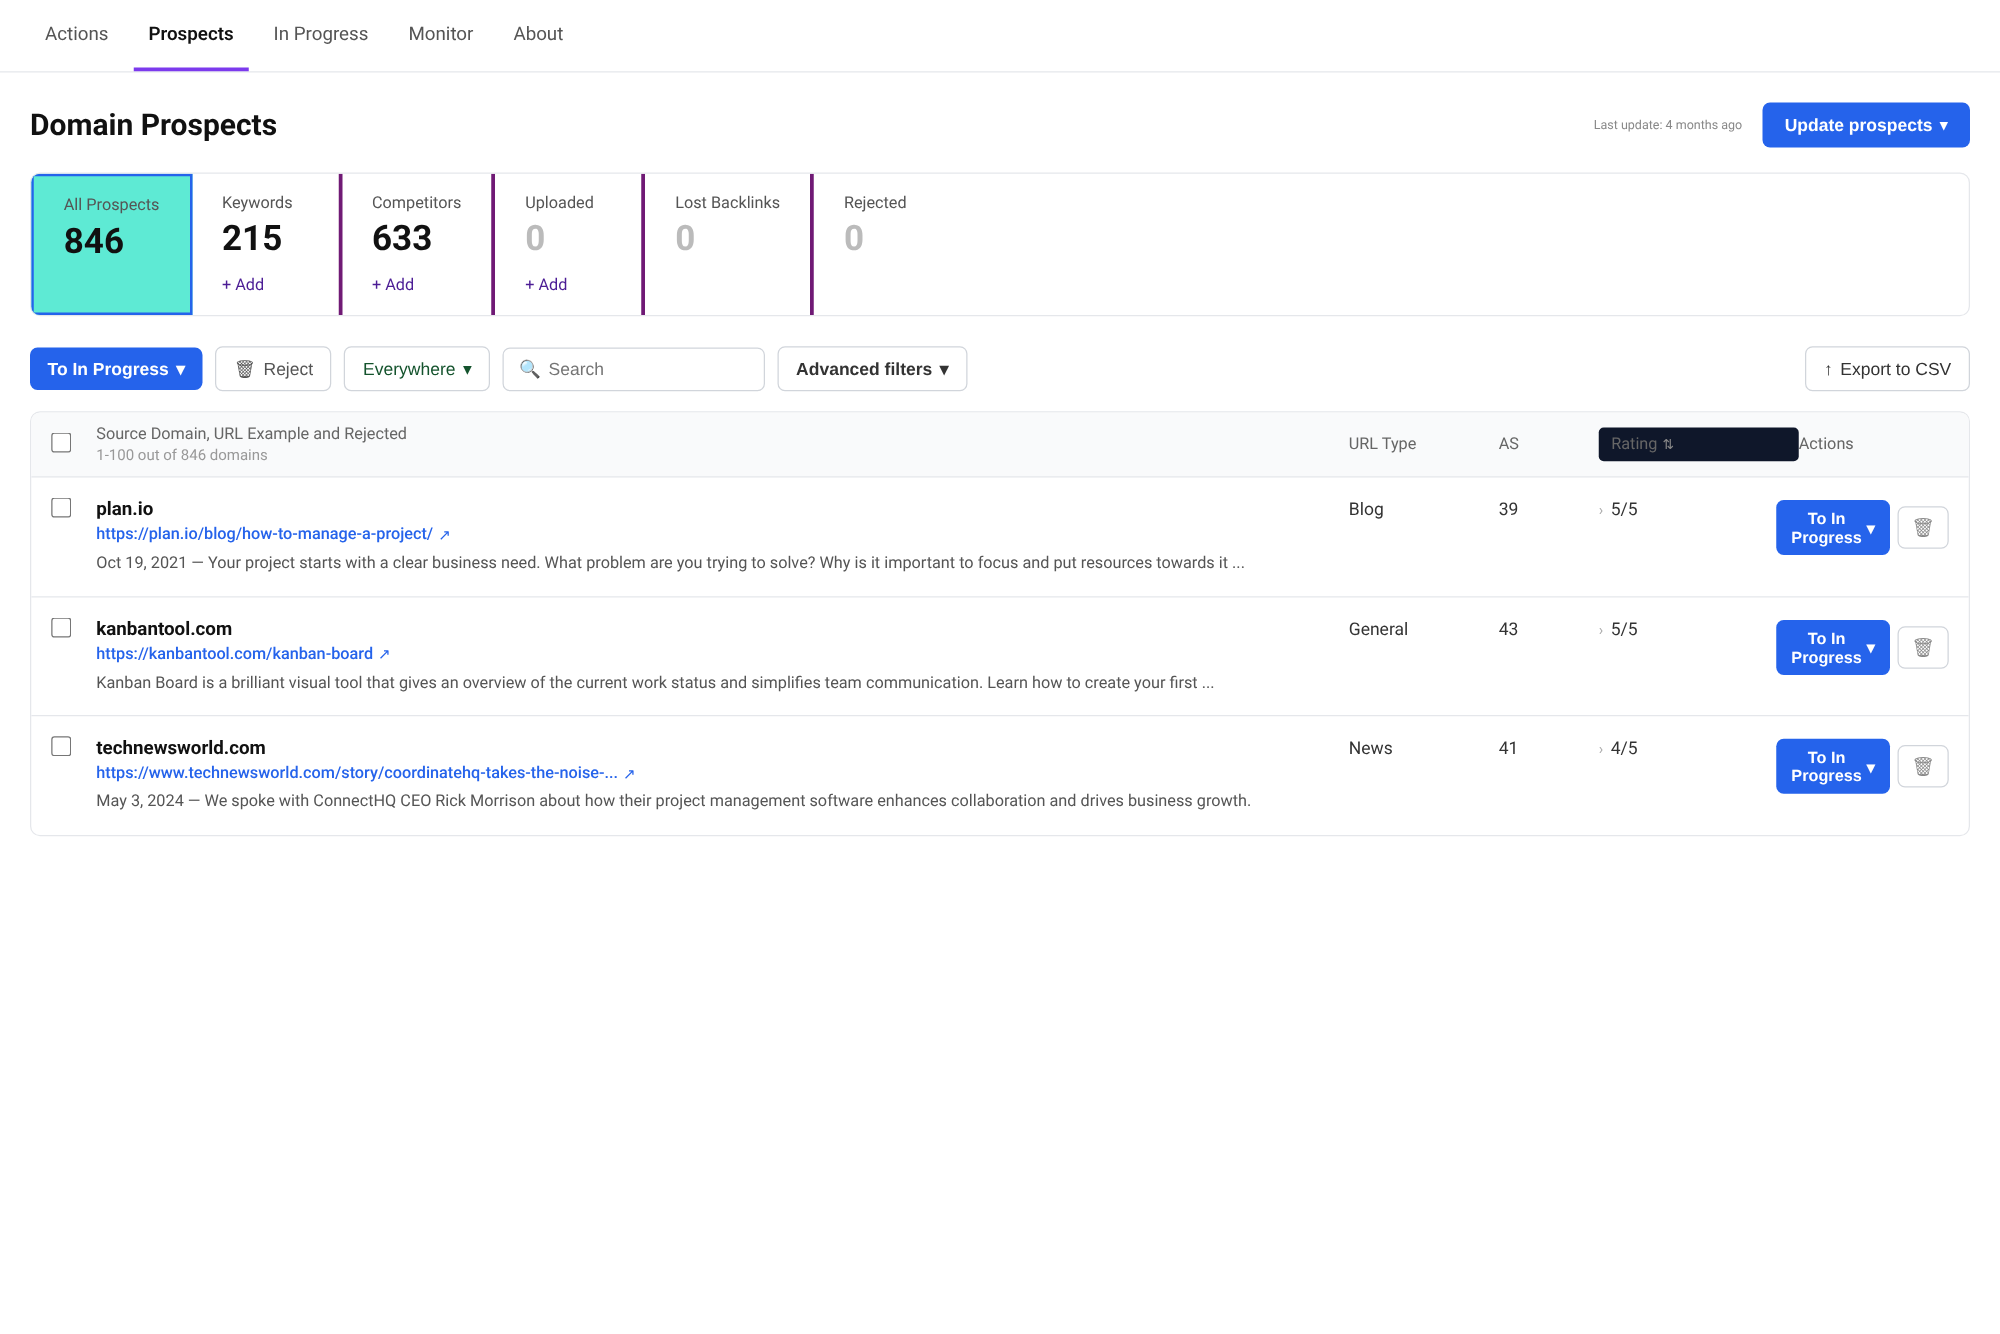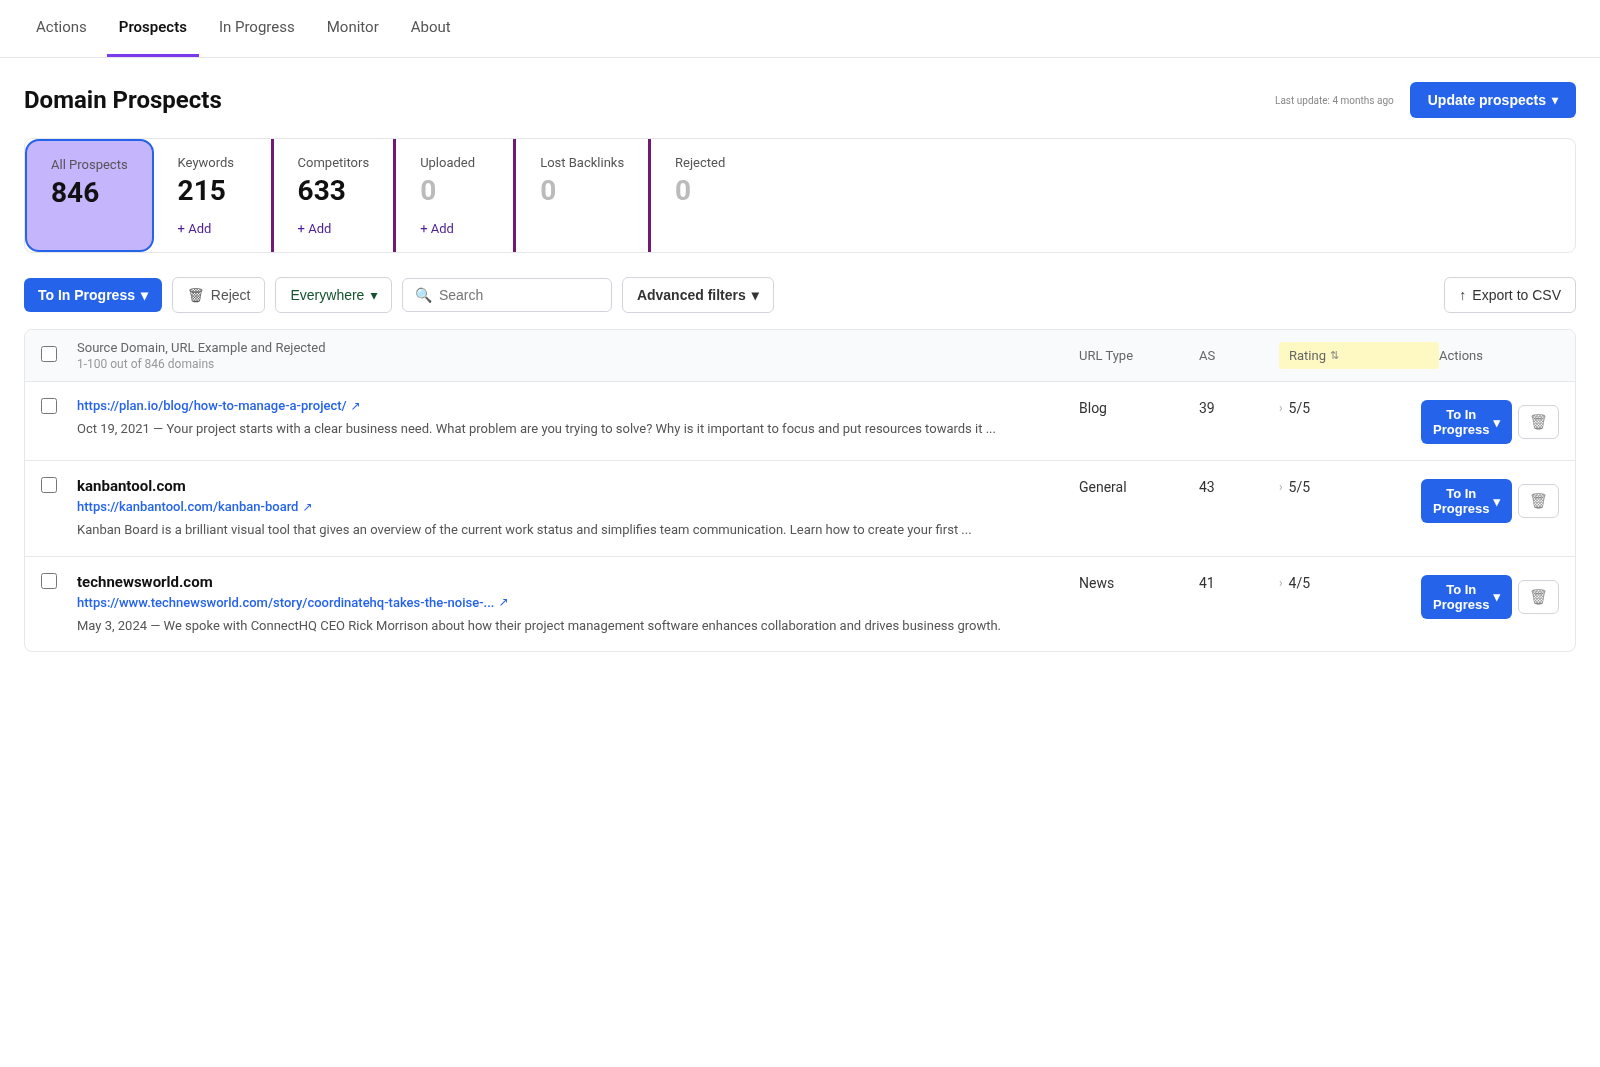--- a/index.html
+++ b/index.html
@@ -18,21 +18,21 @@
     .page-title { font-size: 24px; font-weight: 700; color: #111; }
     .header-right { display: flex; align-items: center; gap: 16px; }
     .last-update { color: #888; font-size: 10px; }
     .update-btn { background: #2563eb; color: #fff; border: none; border-radius: 6px; padding: 10px 18px; font-size: 14px; font-weight: 600; cursor: pointer; display: flex; align-items: center; gap: 6px; }
     .update-btn .chevron { font-size: 12px; }
 
     
     .stat-cards { display: flex; gap: 0; border: 1px solid #e5e7eb; border-radius: 8px; overflow: hidden; margin-bottom: 24px; }
     .stat-card { padding: 16px 24px; border-right: 3px solid #701a75; min-width: 120px; cursor: pointer; }
     .stat-card:last-child { border-right: none; }
-    .stat-card.active { background: #c4b5fd; border: 2px solid #2563eb; border-radius: 14px; }
+    .stat-card.active { background: #5eead4; border: 2px solid #2563eb; border-radius: 0; }
     .stat-card-label { font-size: 13px; color: #555; margin-bottom: 4px; }
     .stat-card-value { font-size: 28px; font-weight: 700; color: #111; }
     .stat-card-value.muted { color: #bbb; }
     .stat-card-add { color: #4c1d95; font-size: 13px; margin-top: 14px; cursor: pointer; }
 
     
     .filter-bar { display: flex; align-items: center; gap: 10px; margin-bottom: 16px; }
     .btn-primary { background: #2563eb; color: #fff; border: none; border-radius: 6px; padding: 9px 14px; font-size: 14px; font-weight: 600; cursor: pointer; display: flex; align-items: center; gap: 6px; }
     .btn-reject { background: #fff; color: #555; border: 1px solid #d1d5db; border-radius: 6px; padding: 9px 14px; font-size: 14px; cursor: pointer; display: flex; align-items: center; gap: 6px; }
     .dropdown-btn { background: #fff; color: #14532d; border: 1px solid #d1d5db; border-radius: 6px; padding: 9px 14px; font-size: 14px; cursor: pointer; display: flex; align-items: center; gap: 6px; }
@@ -160,32 +160,33 @@
     <div class="table-header">
       <div>
         <input type="checkbox" class="checkbox" style="">
       </div>
       <div>
         <div>Source Domain, URL Example and Rejected</div>
         <div class="source-header-sub">1-100 out of 846 domains</div>
       </div>
       <div class="col-url-type">URL Type</div>
       <div class="col-as">AS</div>
-      <div style="background:#fef9c3; padding: 6px 10px; border-radius: 4px; display:flex; align-items:center; gap:4px;">
+      <div style="background:#0f172a; padding: 6px 10px; border-radius: 4px; display:flex; align-items:center; gap:4px;">
         <span>Rating</span>
         <span class="sort-icon">⇅</span>
       </div>
       <div class="col-actions">Actions</div>
     </div>
 
     <div class="table-row">
       <div>
         <input type="checkbox" class="checkbox" style="">
       </div>
       <div>
+        <div class="domain-name">plan.io</div>
         <div class="domain-url">
           <a href="#">https://plan.io/blog/how-to-manage-a-project/</a>
           <span class="external-link-icon">↗</span>
         </div>
         <div class="domain-snippet">Oct 19, 2021 — Your project starts with a clear business need. What problem are you trying to solve? Why is it important to focus and put resources towards it ...</div>
       </div>
       <div class="url-type-cell">Blog</div>
       <div class="as-cell">39</div>
       <div class="rating-cell">
         <span class="rating-arrow">›</span>

